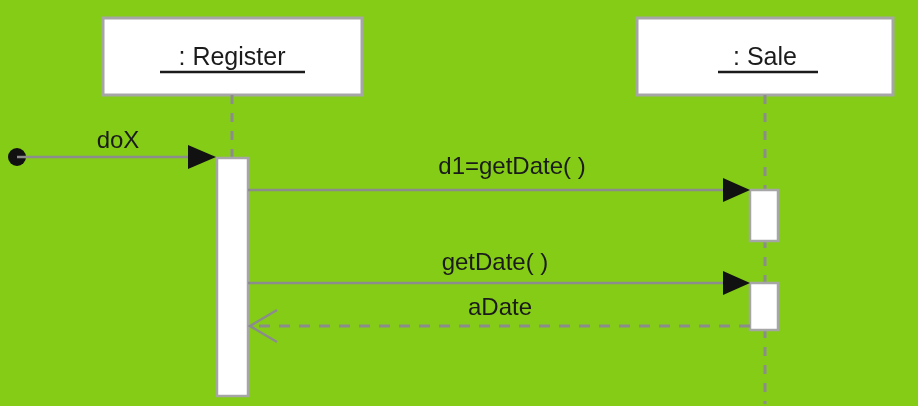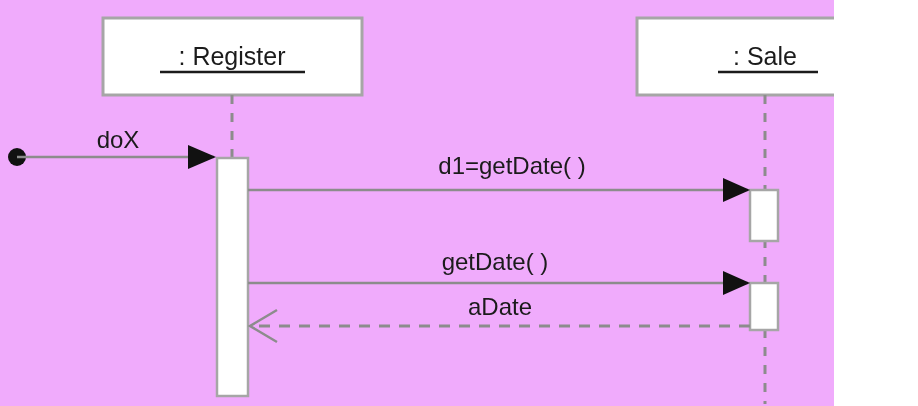--- a/index.html
+++ b/index.html
@@ -5,23 +5,23 @@
   html, body {
     margin: 0;
     padding: 0;
     background: #ffffff;
   }
   body {
     font-family: "Liberation Sans", sans-serif;
   }
   #canvas {
     position: relative;
-    width: 834px;
+    width: 918px;
     height: 406px;
-    background: #f0abfc;
+    background: #84cc16;
     overflow: hidden;
   }
   .diagram-svg {
     position: absolute;
     left: 0;
     top: 0;
     width: 918px;
     height: 406px;
   }
   .lifeline-name {

